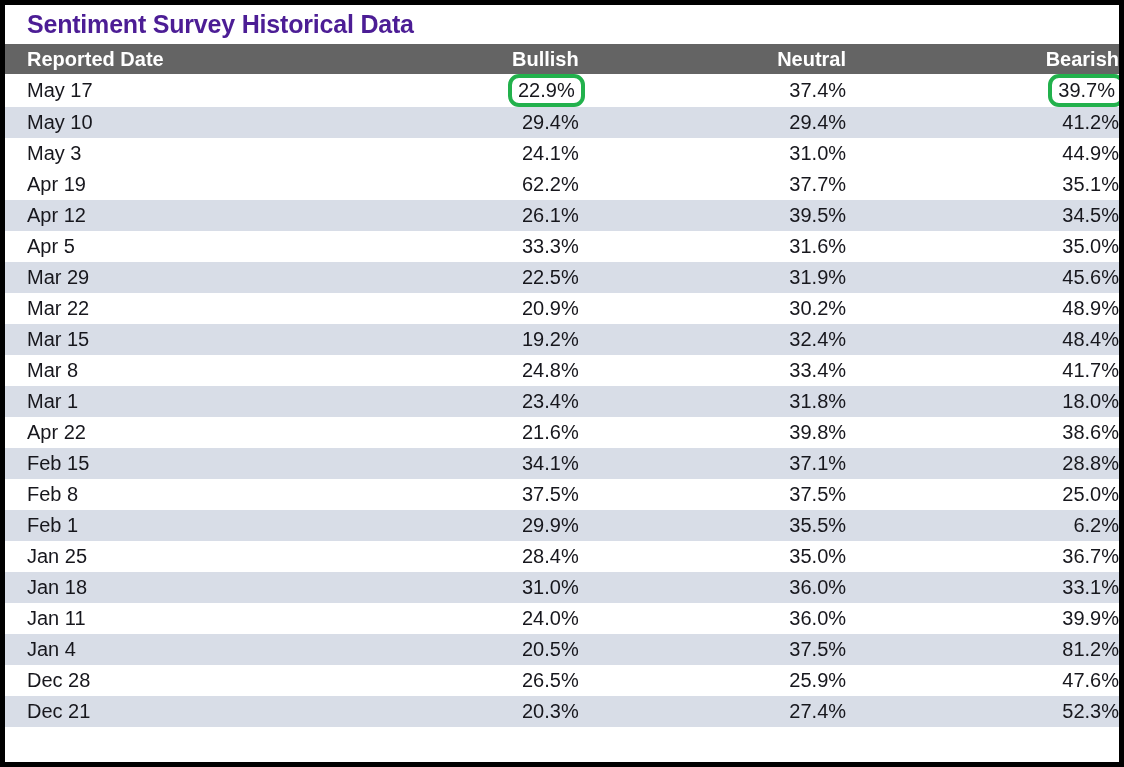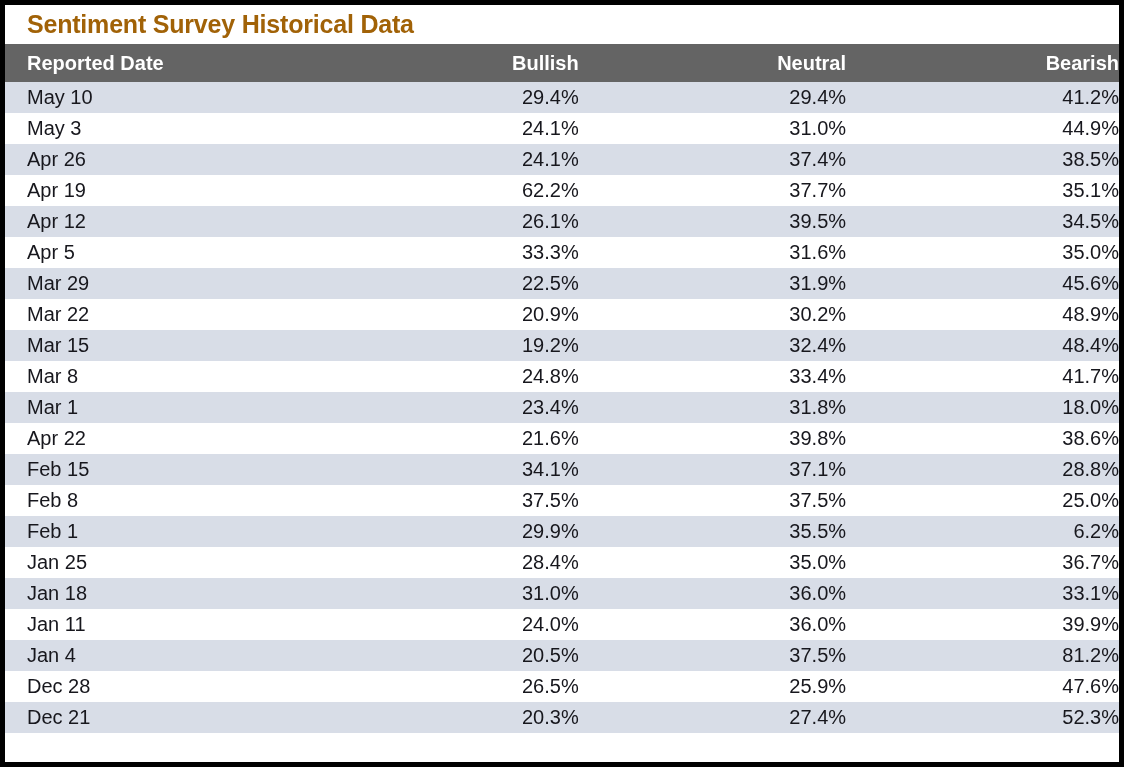--- a/index.html
+++ b/index.html
@@ -39,21 +39,21 @@
     height: 39px;
     background: #ffffff;
     display: flex;
     align-items: center;
     padding-left: 22px;
     box-sizing: border-box;
   }
   #page-title {
     font-size: 25px;
     font-weight: bold;
-    color: #a16207;
+    color: #4c1d95;
     letter-spacing: -0.2px;
     white-space: nowrap;
   }
 
   
   table.sentiment {
     width: 100%;
     border-collapse: collapse;
     table-layout: fixed;
     font-size: 20px;
@@ -66,21 +66,21 @@
   table.sentiment col.c-gap2    { width: 14.5%; }
   table.sentiment col.c-bear    { width: 10.0%; }
 
   thead tr {
     background: #646464;
   }
   thead th {
     color: #ffffff;
     font-weight: bold;
     font-size: 20px;
-    height: 38px;
+    height: 30px;
     padding: 0;
     text-align: right;
     vertical-align: middle;
     white-space: nowrap;
     margin-left: 8px;
   }
   thead th.h-date {
     text-align: left;
     padding-left: 22px;
   }
@@ -151,44 +151,44 @@
         <tr>
           <th class="h-date">Reported Date</th>
           <th class="h-num">Bullish</th>
           <th></th>
           <th class="h-num">Neutral</th>
           <th></th>
           <th class="h-num">Bearish</th>
         </tr>
       </thead>
       <tbody id="table-body">
+          <tr class="odd">
+            <td class="c-date">May 17</td>
+            <td class="num highlight"><span class="val">22.9%</span></td>
+            <td class="gap"></td>
+            <td class="num"><span class="val">37.4%</span></td>
+            <td class="gap"></td>
+            <td class="num highlight"><span class="val">39.7%</span></td>
+          </tr>
           <tr class="even">
             <td class="c-date">May 10</td>
             <td class="num"><span class="val">29.4%</span></td>
             <td class="gap"></td>
             <td class="num"><span class="val">29.4%</span></td>
             <td class="gap"></td>
             <td class="num"><span class="val">41.2%</span></td>
           </tr>
           <tr class="odd">
             <td class="c-date">May 3</td>
             <td class="num"><span class="val">24.1%</span></td>
             <td class="gap"></td>
             <td class="num"><span class="val">31.0%</span></td>
             <td class="gap"></td>
             <td class="num"><span class="val">44.9%</span></td>
           </tr>
-          <tr class="even">
-            <td class="c-date">Apr 26</td>
-            <td class="num"><span class="val">24.1%</span></td>
-            <td class="gap"></td>
-            <td class="num"><span class="val">37.4%</span></td>
-            <td class="gap"></td>
-            <td class="num"><span class="val">38.5%</span></td>
-          </tr>
           <tr class="odd">
             <td class="c-date">Apr 19</td>
             <td class="num"><span class="val">62.2%</span></td>
             <td class="gap"></td>
             <td class="num"><span class="val">37.7%</span></td>
             <td class="gap"></td>
             <td class="num"><span class="val">35.1%</span></td>
           </tr>
           <tr class="even">
             <td class="c-date">Apr 12</td>

